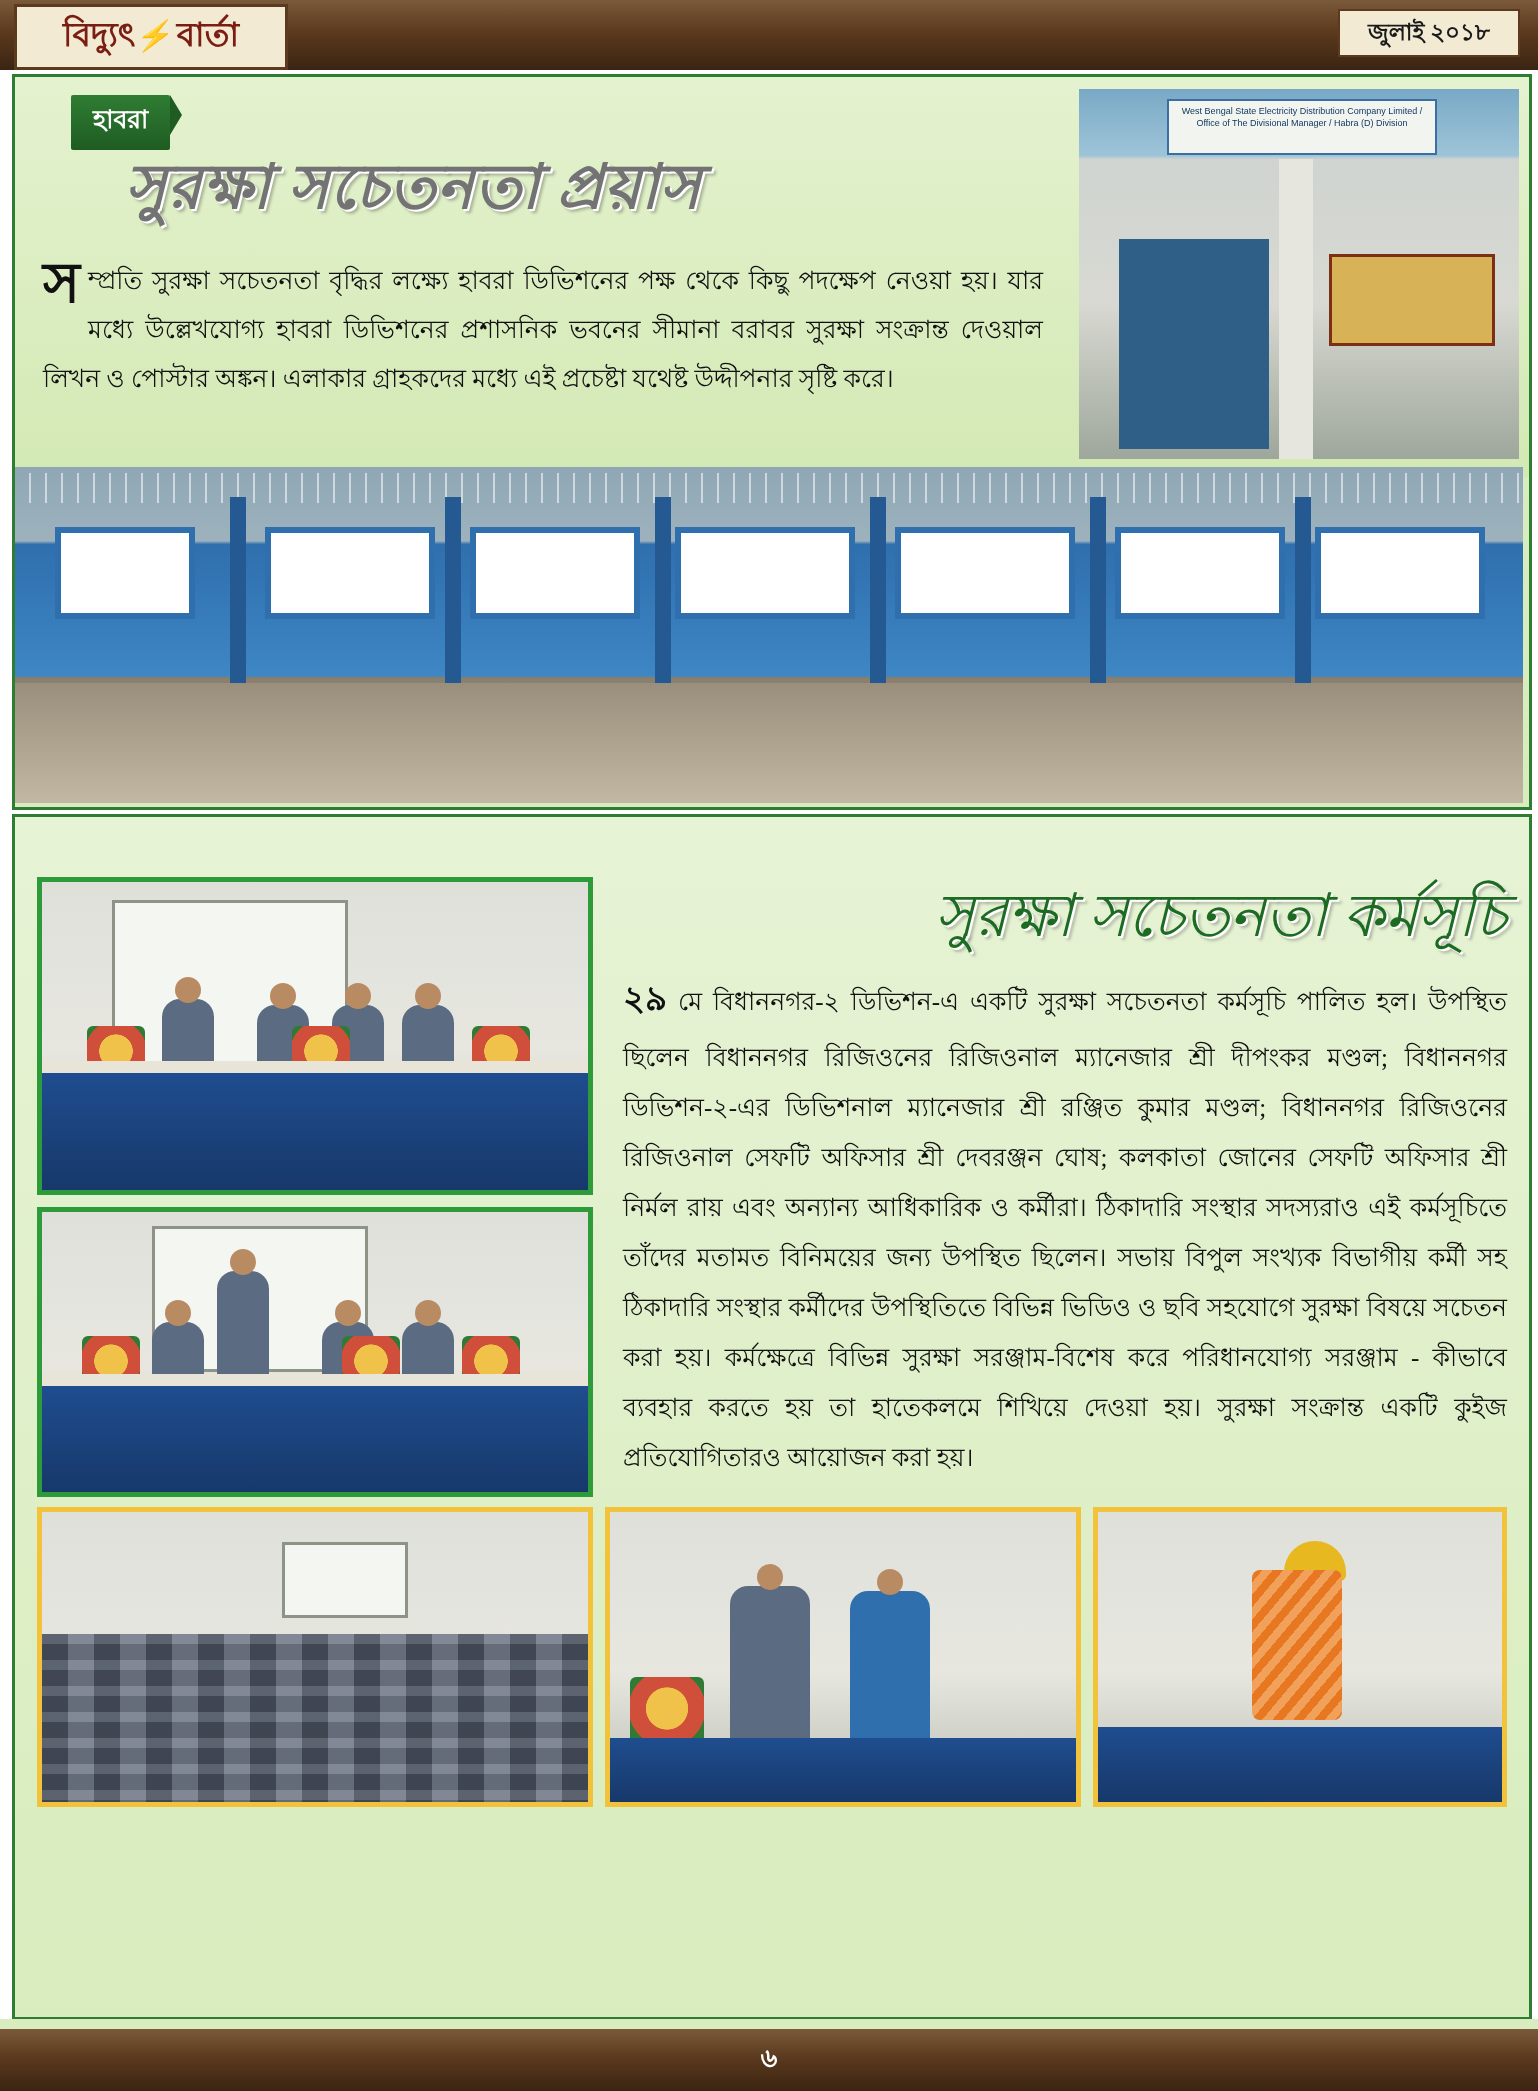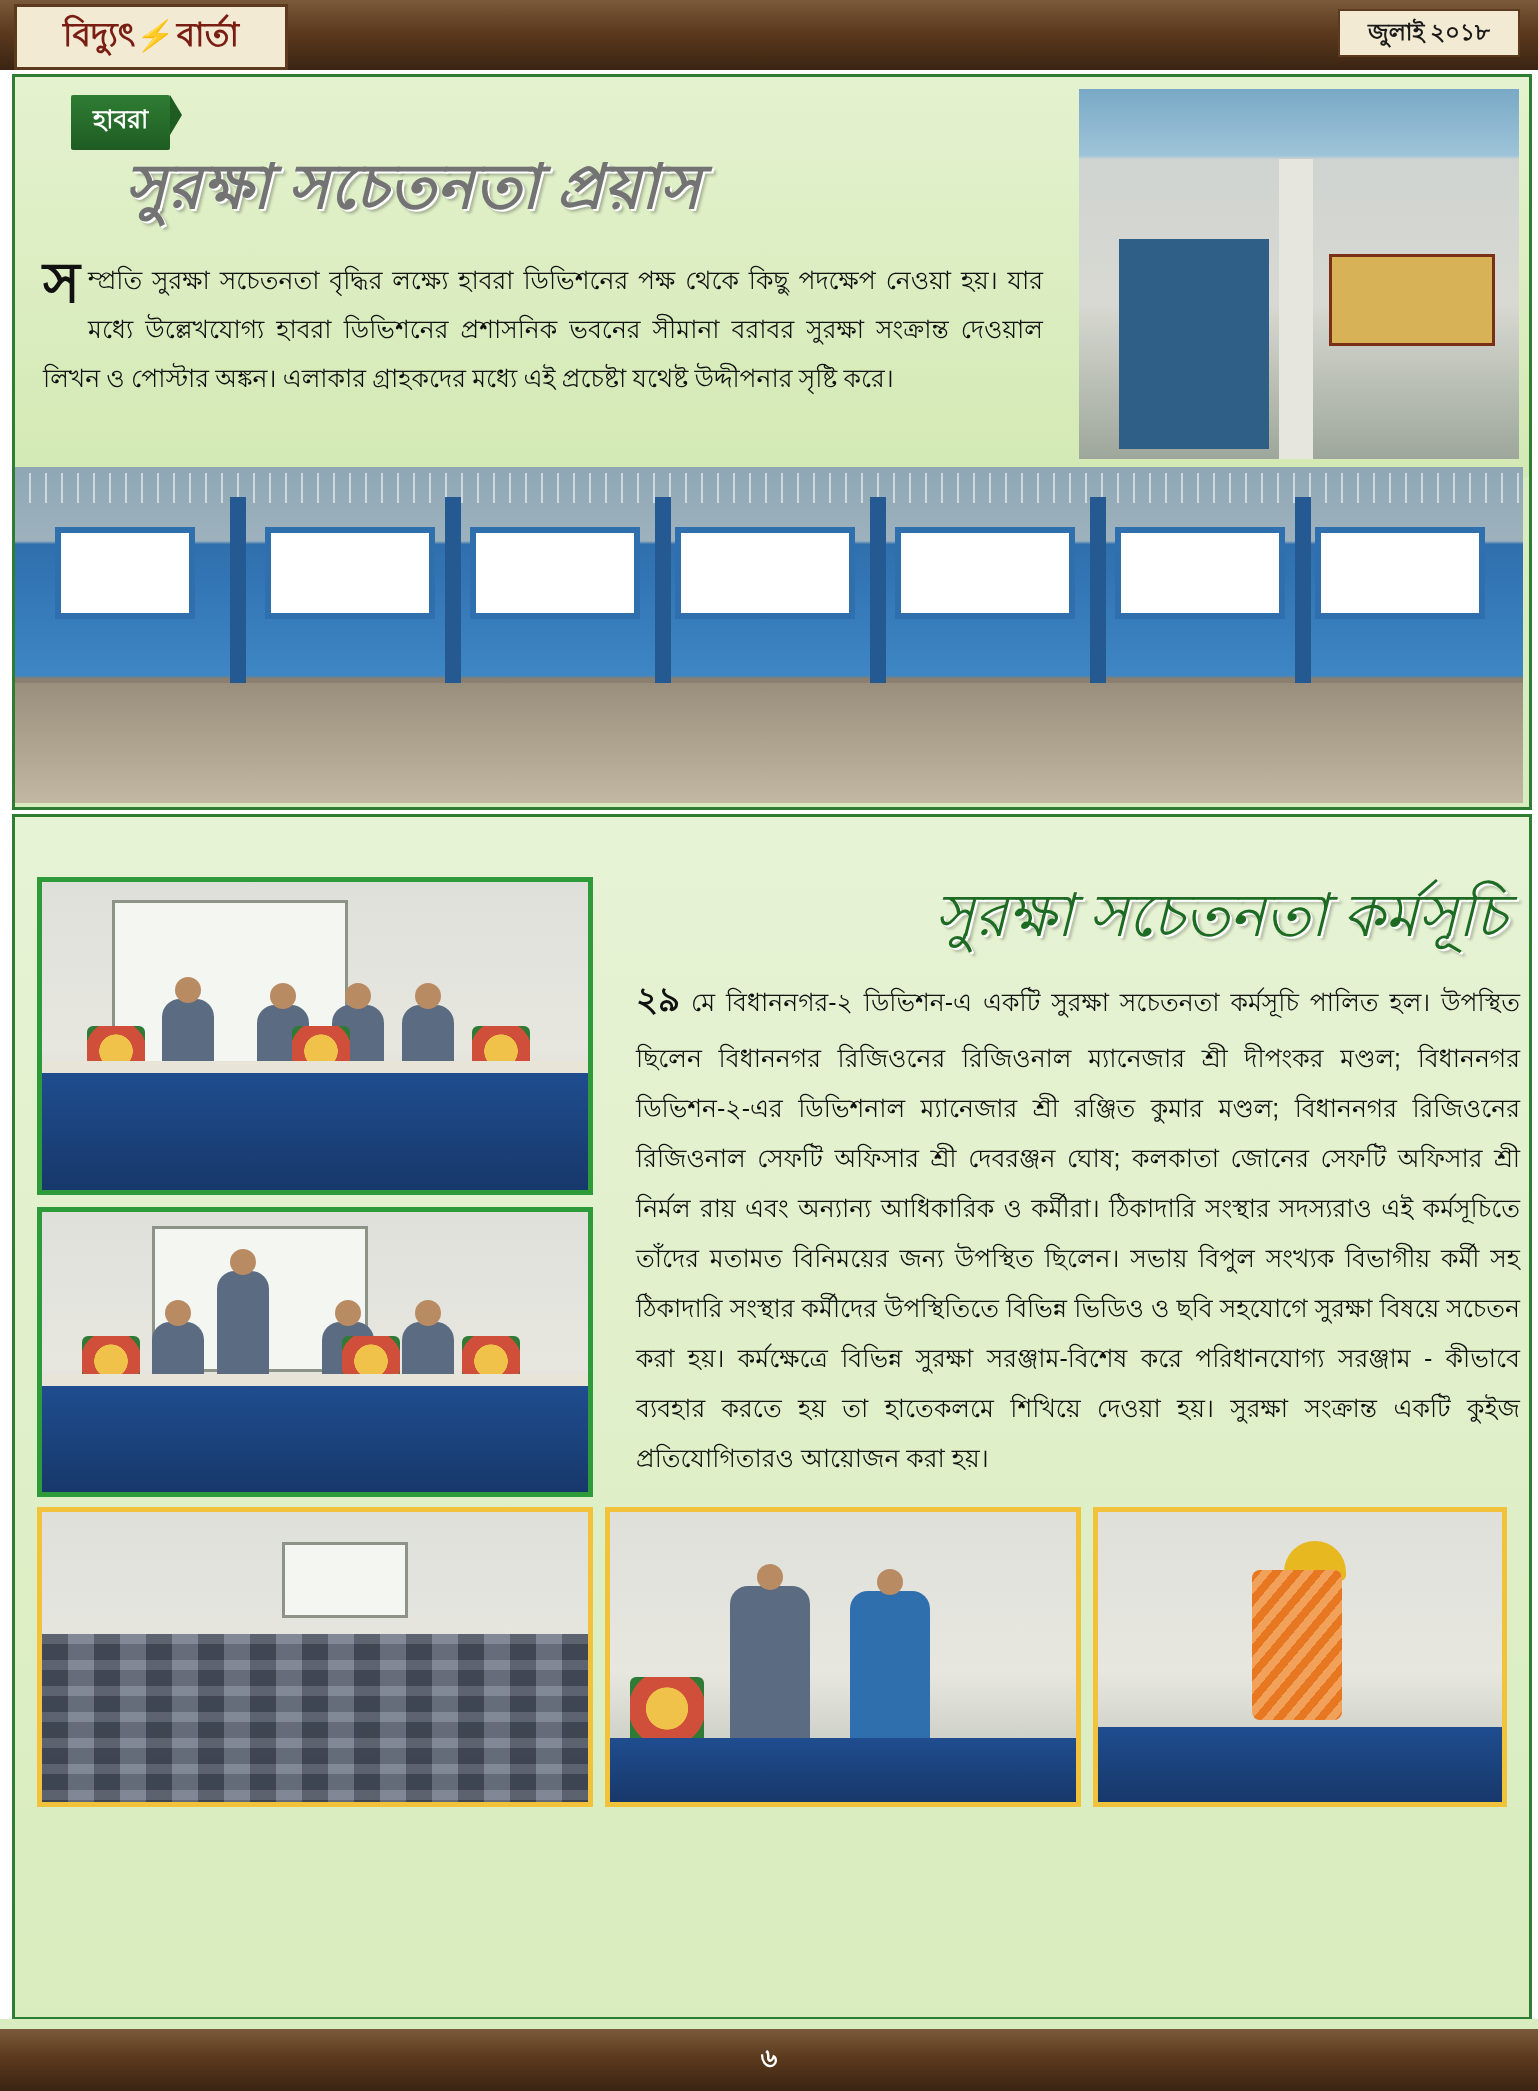--- a/index.html
+++ b/index.html
@@ -221,26 +221,25 @@
     font-weight: normal;
     font-size: 60px;
     color: #1d6b23;
     text-shadow: 2px 2px 0 #ffffff, 4px 4px 3px rgba(0,0,0,0.25);
     white-space: nowrap;
   }
   .body2 {
     position: absolute;
     left: 608px; top: 148px;
     width: 884px;
-    font-family: Liberation Sans, sans-serif;
+    font-family: Liberation Serif, serif;
     font-size: 25px;
     line-height: 2.0;
     color: #111111;
     text-align: justify;
-    margin-left: 13px;
   }
   .body2 .lead {
     font-weight: bold;
     font-size: 34px;
   }
 
   .pframe {
     position: absolute;
     border: 5px solid #2e9b3a;
     box-sizing: border-box;
@@ -356,20 +355,21 @@
     <span class="tag">হাবরা</span>
   </div>
 
   <div class="headline1">সুরক্ষা সচেতনতা প্রয়াস</div>
 
   <div class="body1">
     <span class="dropcap">স</span><span>ম্প্রতি সুরক্ষা সচেতনতা বৃদ্ধির লক্ষ্যে হাবরা ডিভিশনের পক্ষ থেকে কিছু পদক্ষেপ নেওয়া হয়। যার মধ্যে উল্লেখযোগ্য হাবরা ডিভিশনের প্রশাসনিক ভবনের সীমানা বরাবর সুরক্ষা সংক্রান্ত দেওয়াল লিখন ও পোস্টার অঙ্কন। এলাকার গ্রাহকদের মধ্যে এই প্রচেষ্টা যথেষ্ট উদ্দীপনার সৃষ্টি করে।</span>
   </div>
 
   <div class="photo ph-office">
+    <div class="sign">West Bengal State Electricity Distribution Company Limited / Office of The Divisional Manager / Habra (D) Division</div>
     <div class="pillar"></div>
     <div class="door"></div>
     <div class="poster"></div>
   </div>
 
   <div class="photo ph-wall">
     <div class="razor"></div>
     <div class="board" style="left:40px;width:140px;"></div>
     <div class="board" style="left:250px;width:170px;"></div>
     <div class="board" style="left:455px;width:170px;"></div>

